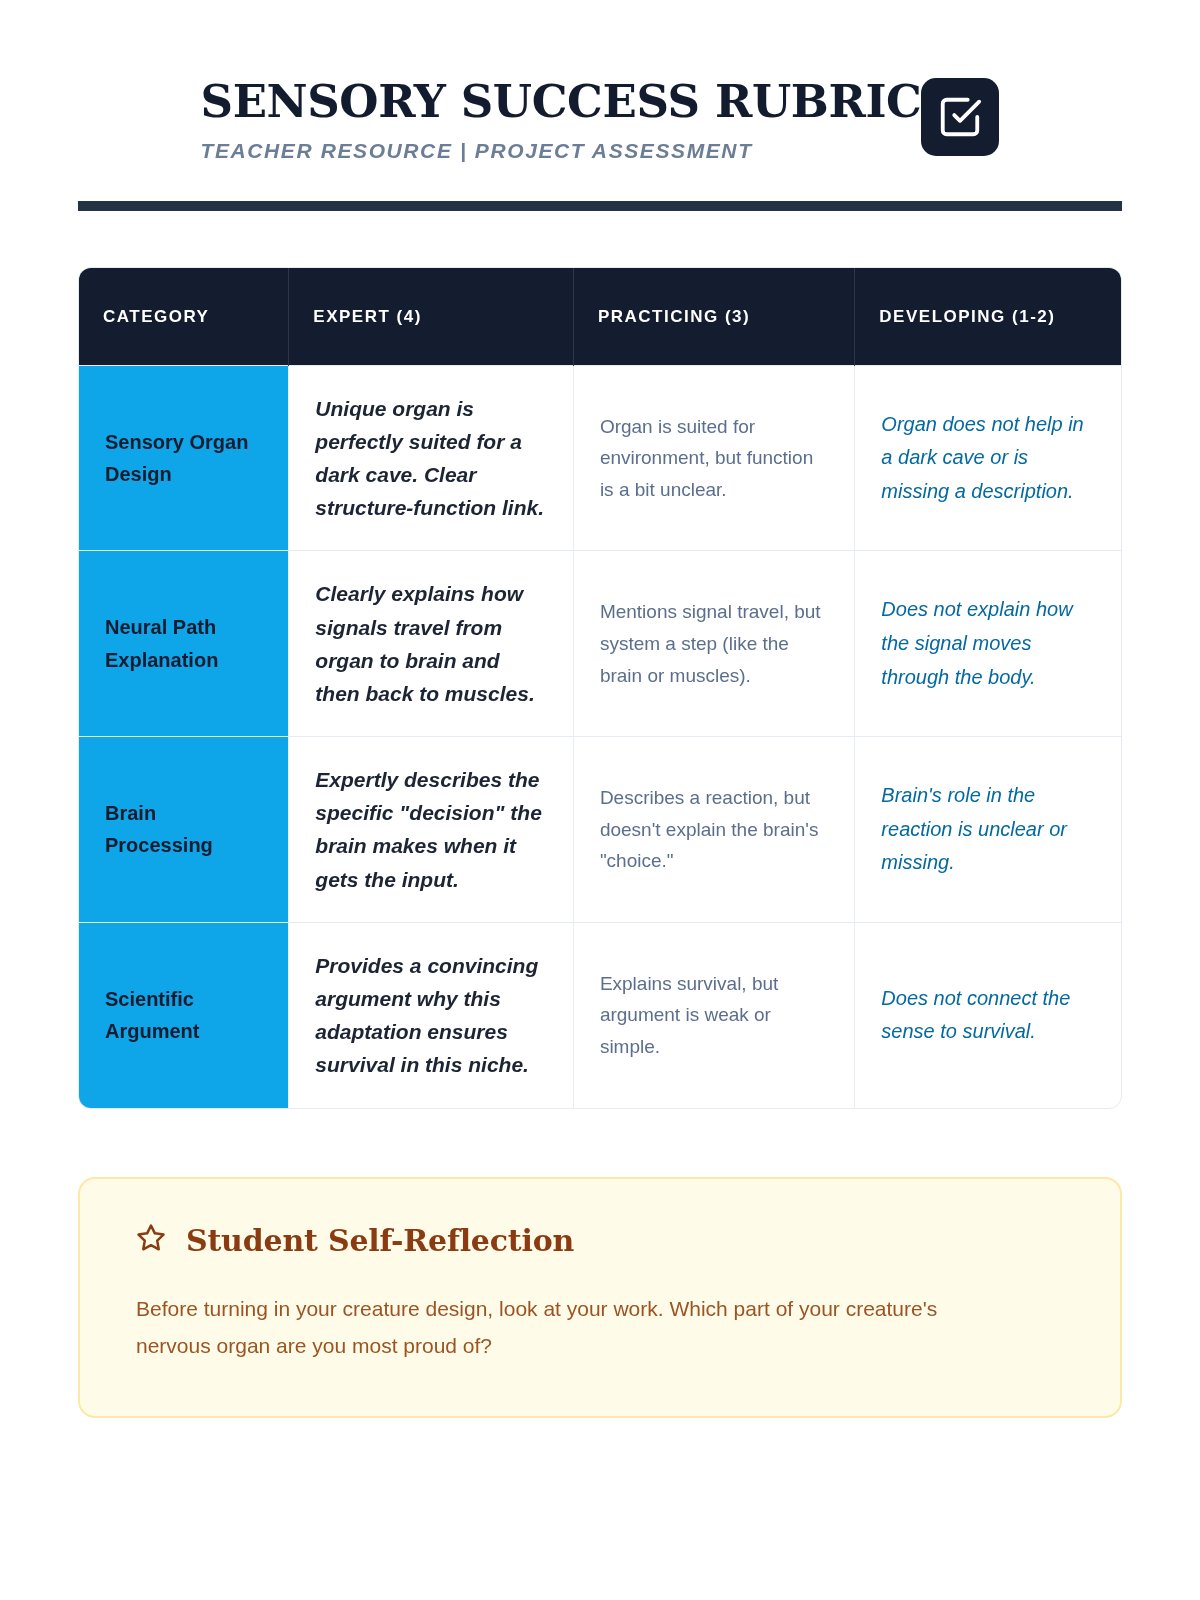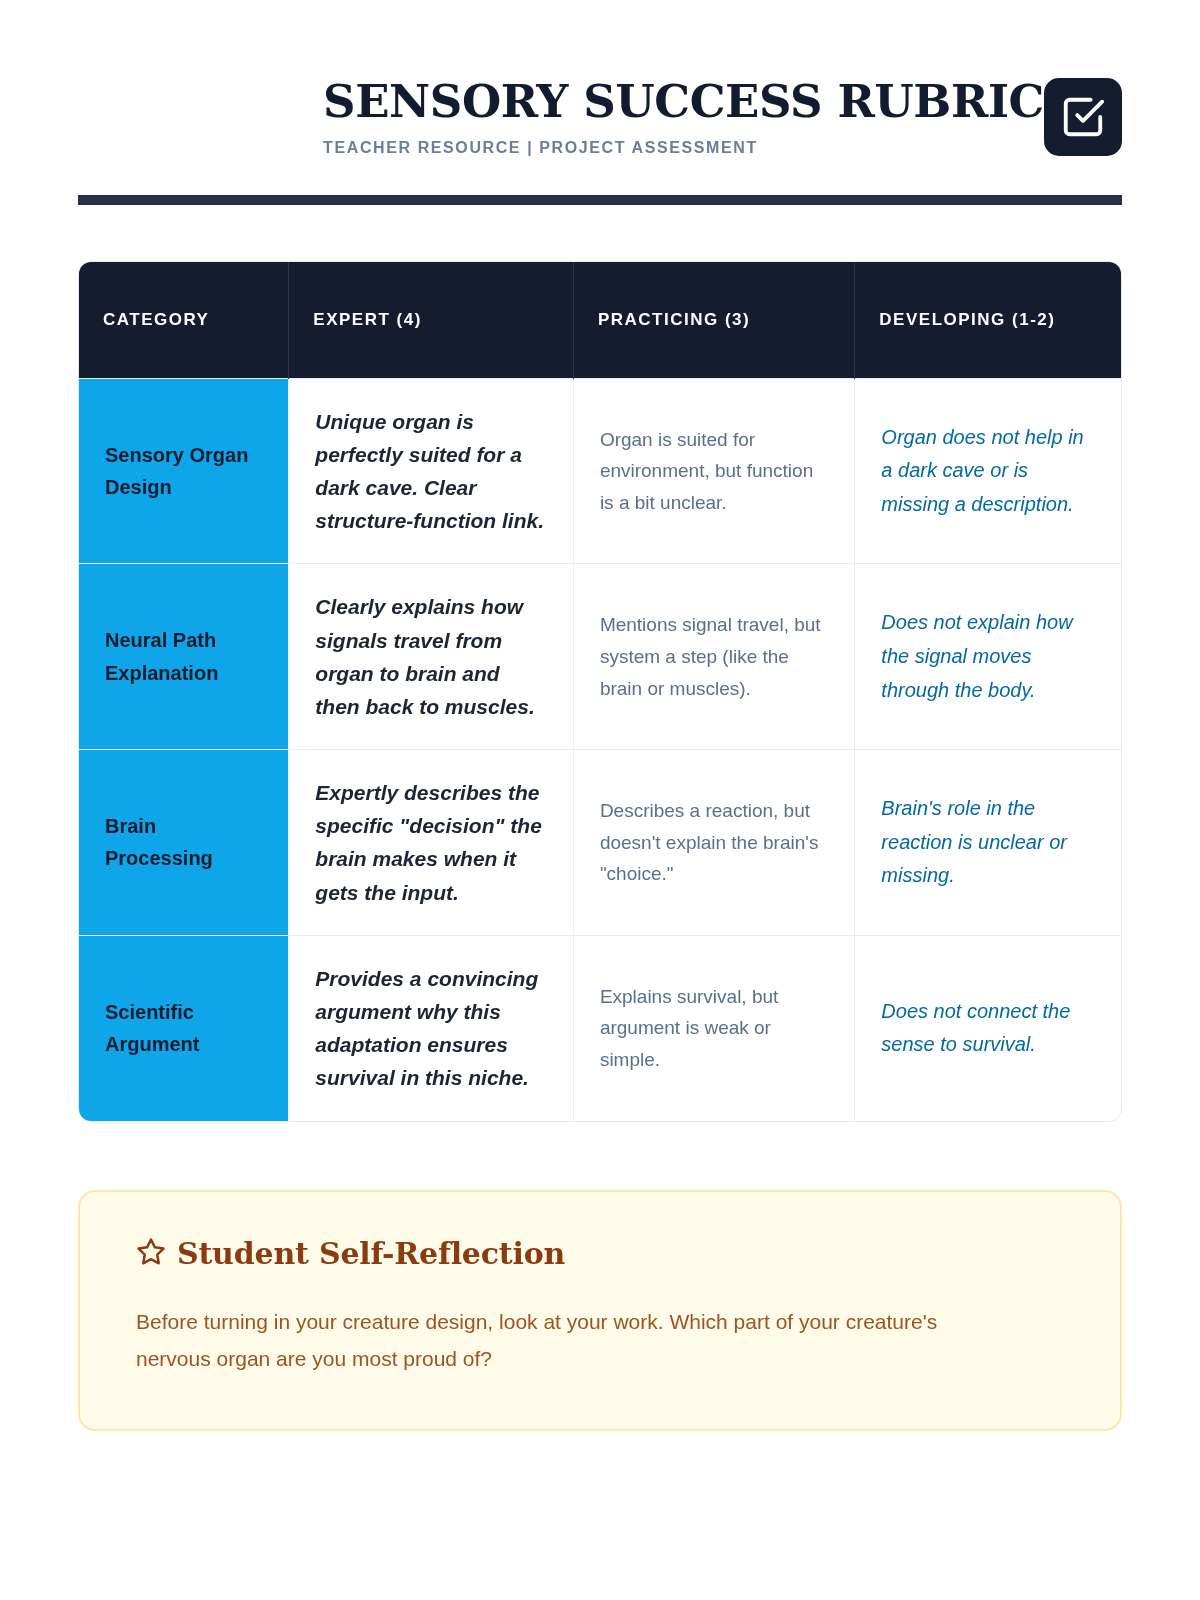--- a/index.html
+++ b/index.html
@@ -20,43 +20,44 @@
     width: 1200px;
     height: 1600px;
     padding: 70px 78px 0 78px;
     position: relative;
   }
 
   
   .header {
     display: flex;
     align-items: flex-start;
-    justify-content: flex-end;
+    justify-content: center;
   }
 
   .header-text { padding-top: 8px; }
 
   .doc-title {
     font-family: "DejaVu Serif", "Liberation Serif", serif;
     font-size: 45px;
     font-weight: bold;
     letter-spacing: -0.4px;
     color: #131c2f;
     line-height: 1.05;
     white-space: nowrap;
   }
 
   .doc-subtitle {
     margin-top: 14px;
-    font-size: 16px;
+    font-size: 21px;
     font-weight: bold;
     letter-spacing: 1.6px;
     color: #6c7d96;
     text-transform: uppercase;
     white-space: nowrap;
+    font-style: italic;
   }
 
   .badge {
     width: 78px;
     height: 78px;
     background: #141c2f;
     border-radius: 15px;
     display: flex;
     align-items: center;
     justify-content: center;
@@ -91,21 +92,21 @@
   table.rubric thead th {
     background: #141c2f;
     color: #ffffff;
     text-align: left;
     font-size: 17px;
     font-weight: bold;
     letter-spacing: 1.5px;
     text-transform: uppercase;
     padding: 26px 24px;
     vertical-align: middle;
-    height: 116px;
+    height: 97px;
     border-right: 1px solid #2b374c;
   }
   table.rubric thead th:last-child { border-right: none; }
 
   col.c-cat  { width: 205px; }
   col.c-exp  { width: 278px; }
   col.c-pra  { width: 275px; }
   col.c-dev  { width: 260px; }
 
   table.rubric tbody td {
@@ -158,22 +159,22 @@
   .callout {
     margin-top: 68px;
     background: #fefce8;
     border: 2px solid #fde8a8;
     border-radius: 17px;
     padding: 44px 56px 52px 56px;
   }
 
   .callout-head {
     display: flex;
-    align-items: flex-end;
-    gap: 11px;
+    align-items: flex-start;
+    gap: 20px;
   }
 
   .callout-title {
     font-family: "DejaVu Serif", "Liberation Serif", serif;
     font-size: 30px;
     font-weight: bold;
     color: #8a3b12;
     letter-spacing: -0.2px;
   }
 

